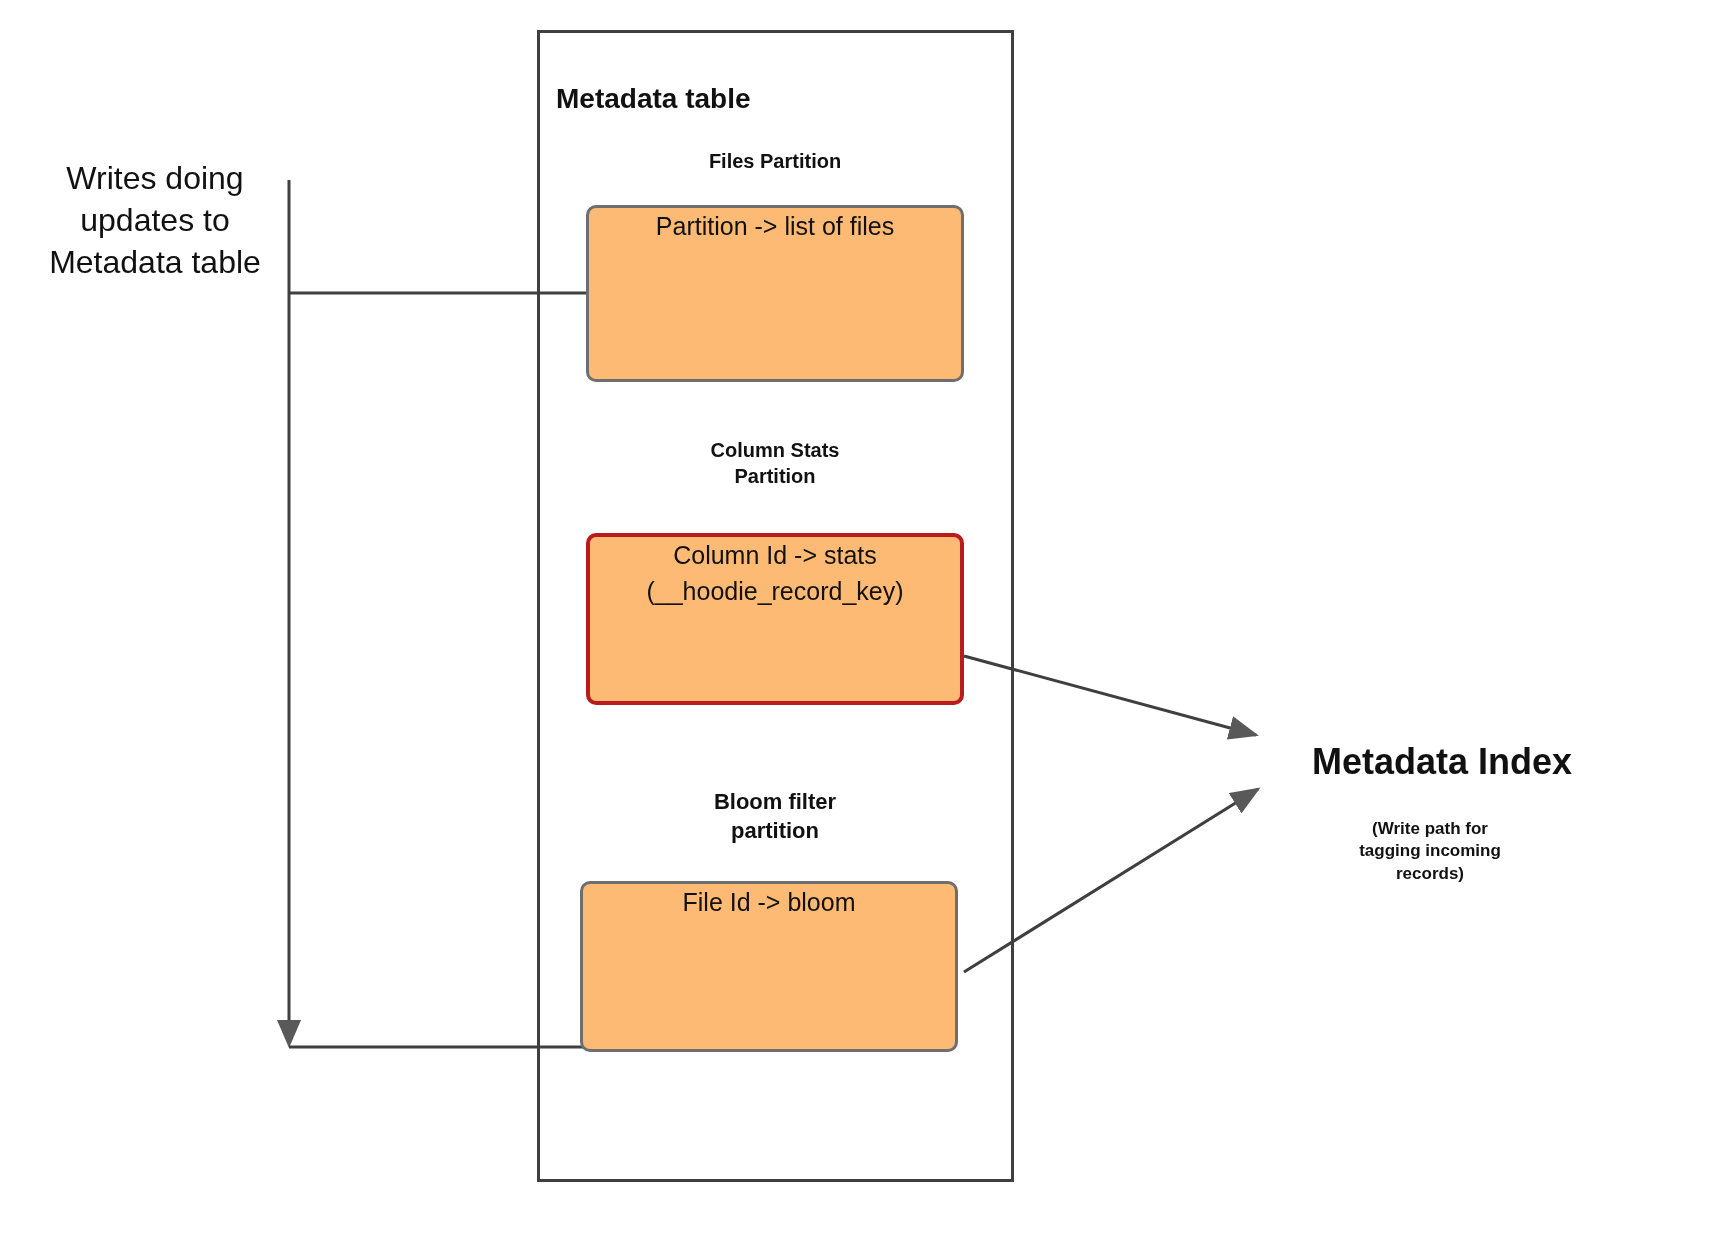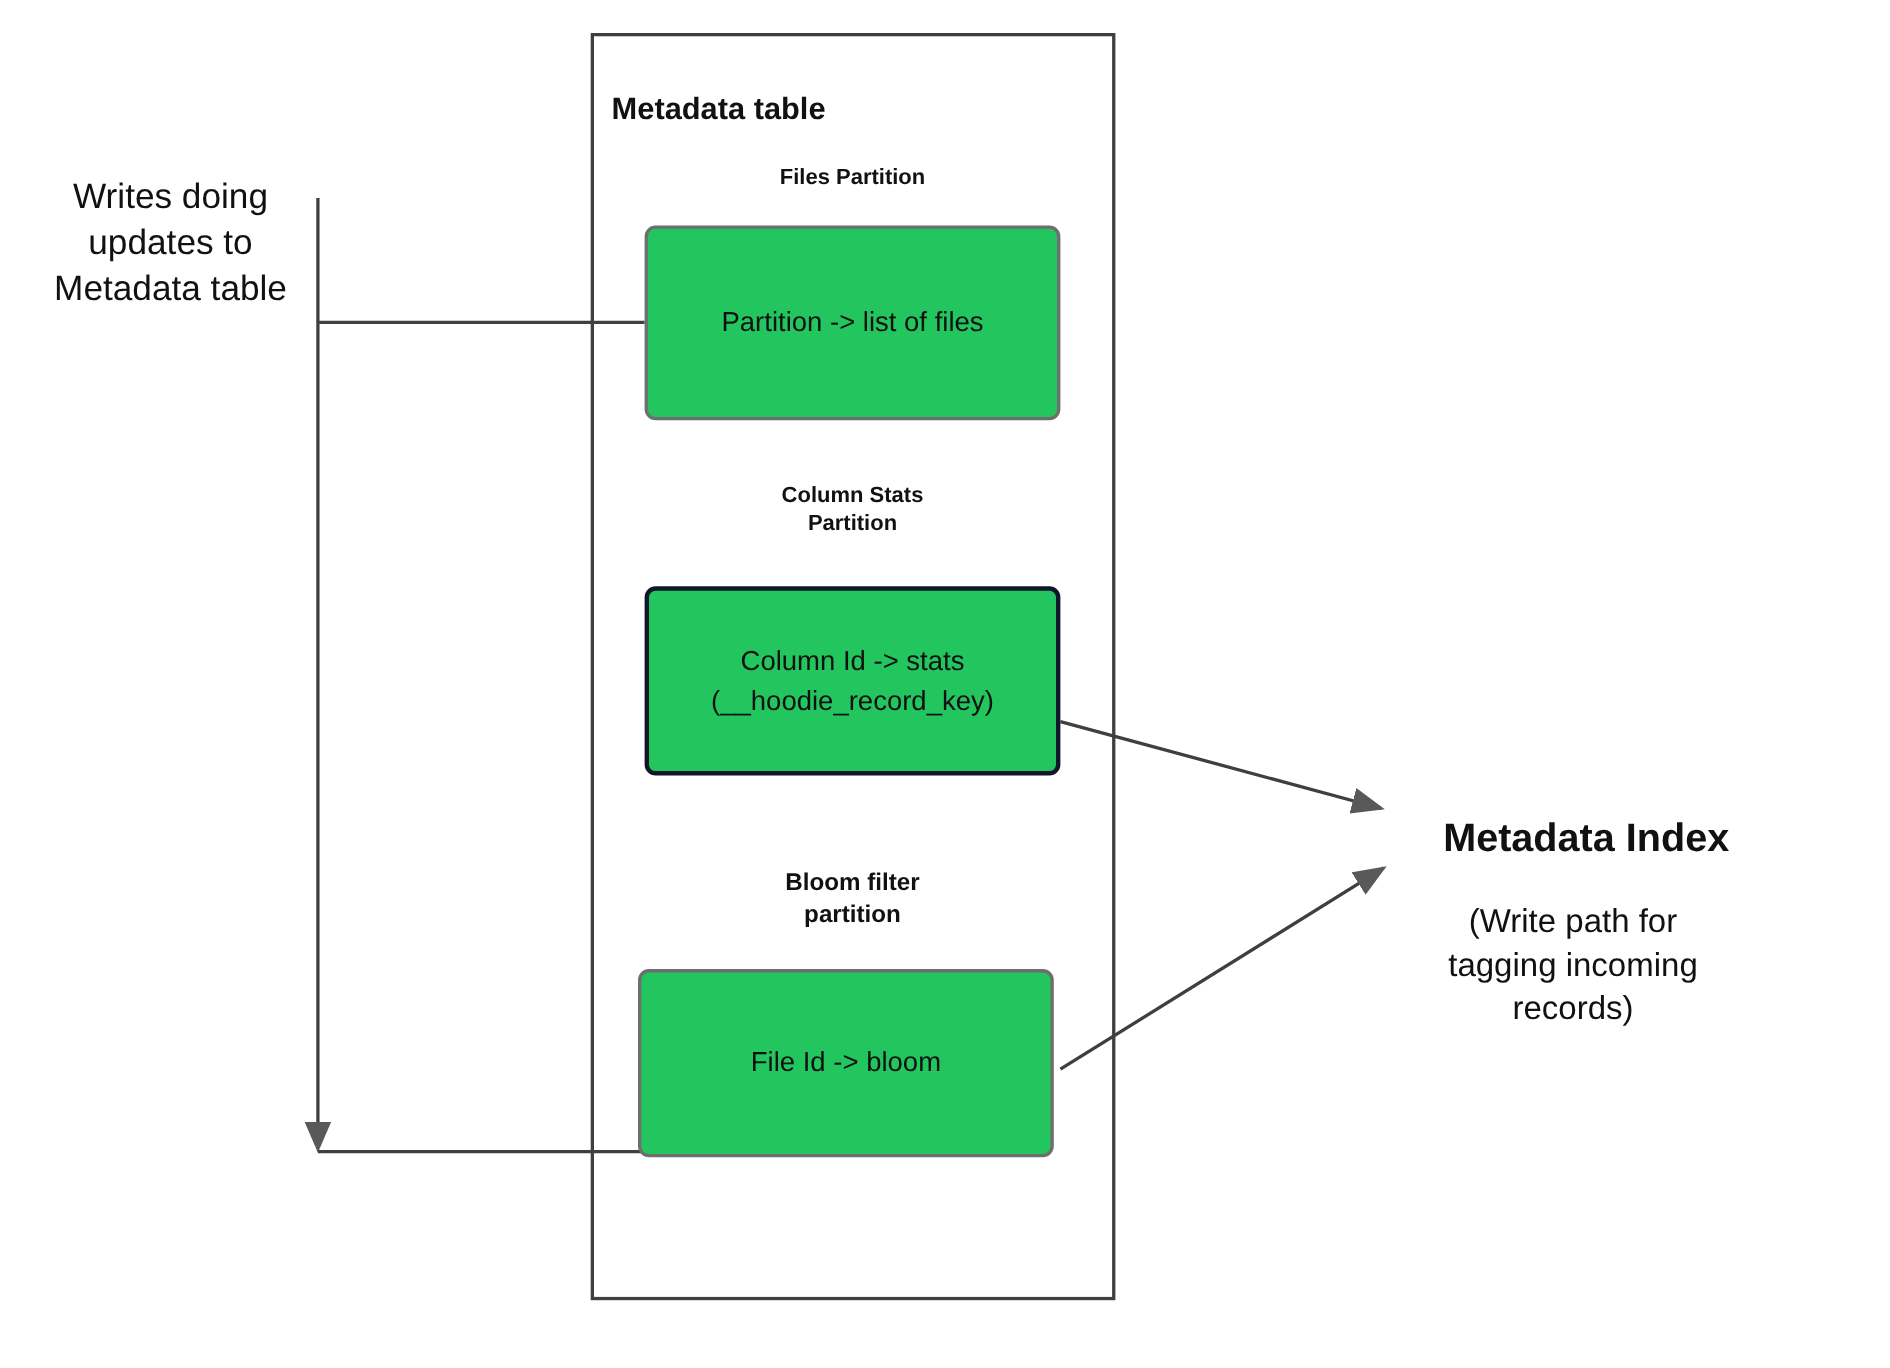--- a/index.html
+++ b/index.html
@@ -82,65 +82,65 @@
     top: 787px;
     width: 370px;
     font-size: 22px;
   }
 
   
   .inner-box {
     position: absolute;
     box-sizing: border-box;
     border-radius: 10px;
-    background: #22c55e;
+    background: #fdba74;
     display: flex;
-    align-items: center;
     justify-content: center;
   }
   .inner-box .inner-text {
     text-align: center;
     font-size: 25px;
     line-height: 1.45;
     white-space: pre-line;
   }
   #files-box {
     left: 586px;
     top: 205px;
     width: 378px;
     height: 177px;
     border: 3px solid #6e6e6e;
   }
   #column-stats-box {
     left: 586px;
     top: 533px;
     width: 378px;
     height: 172px;
-    border: 4px solid #0f172a;
+    border: 4px solid #b91c1c;
   }
   #bloom-box {
     left: 580px;
     top: 881px;
     width: 378px;
     height: 171px;
     border: 3px solid #6e6e6e;
   }
 
   
   #metadata-index-title {
     left: 1292px;
     top: 738px;
     width: 300px;
     font-size: 36px;
   }
   #metadata-index-caption {
     left: 1300px;
     top: 818px;
     width: 260px;
-    font-size: 30px;
+    font-size: 17px;
+    font-weight: bold;
   }
 </style>
 </head>
 <body>
 
 <div id="canvas">
 
   <svg class="layer" viewBox="0 0 1718 1244" xmlns="http://www.w3.org/2000/svg">
     <defs>
       <marker id="arrowhead" markerWidth="10" markerHeight="8" refX="9" refY="4" orient="auto" markerUnits="strokeWidth">

